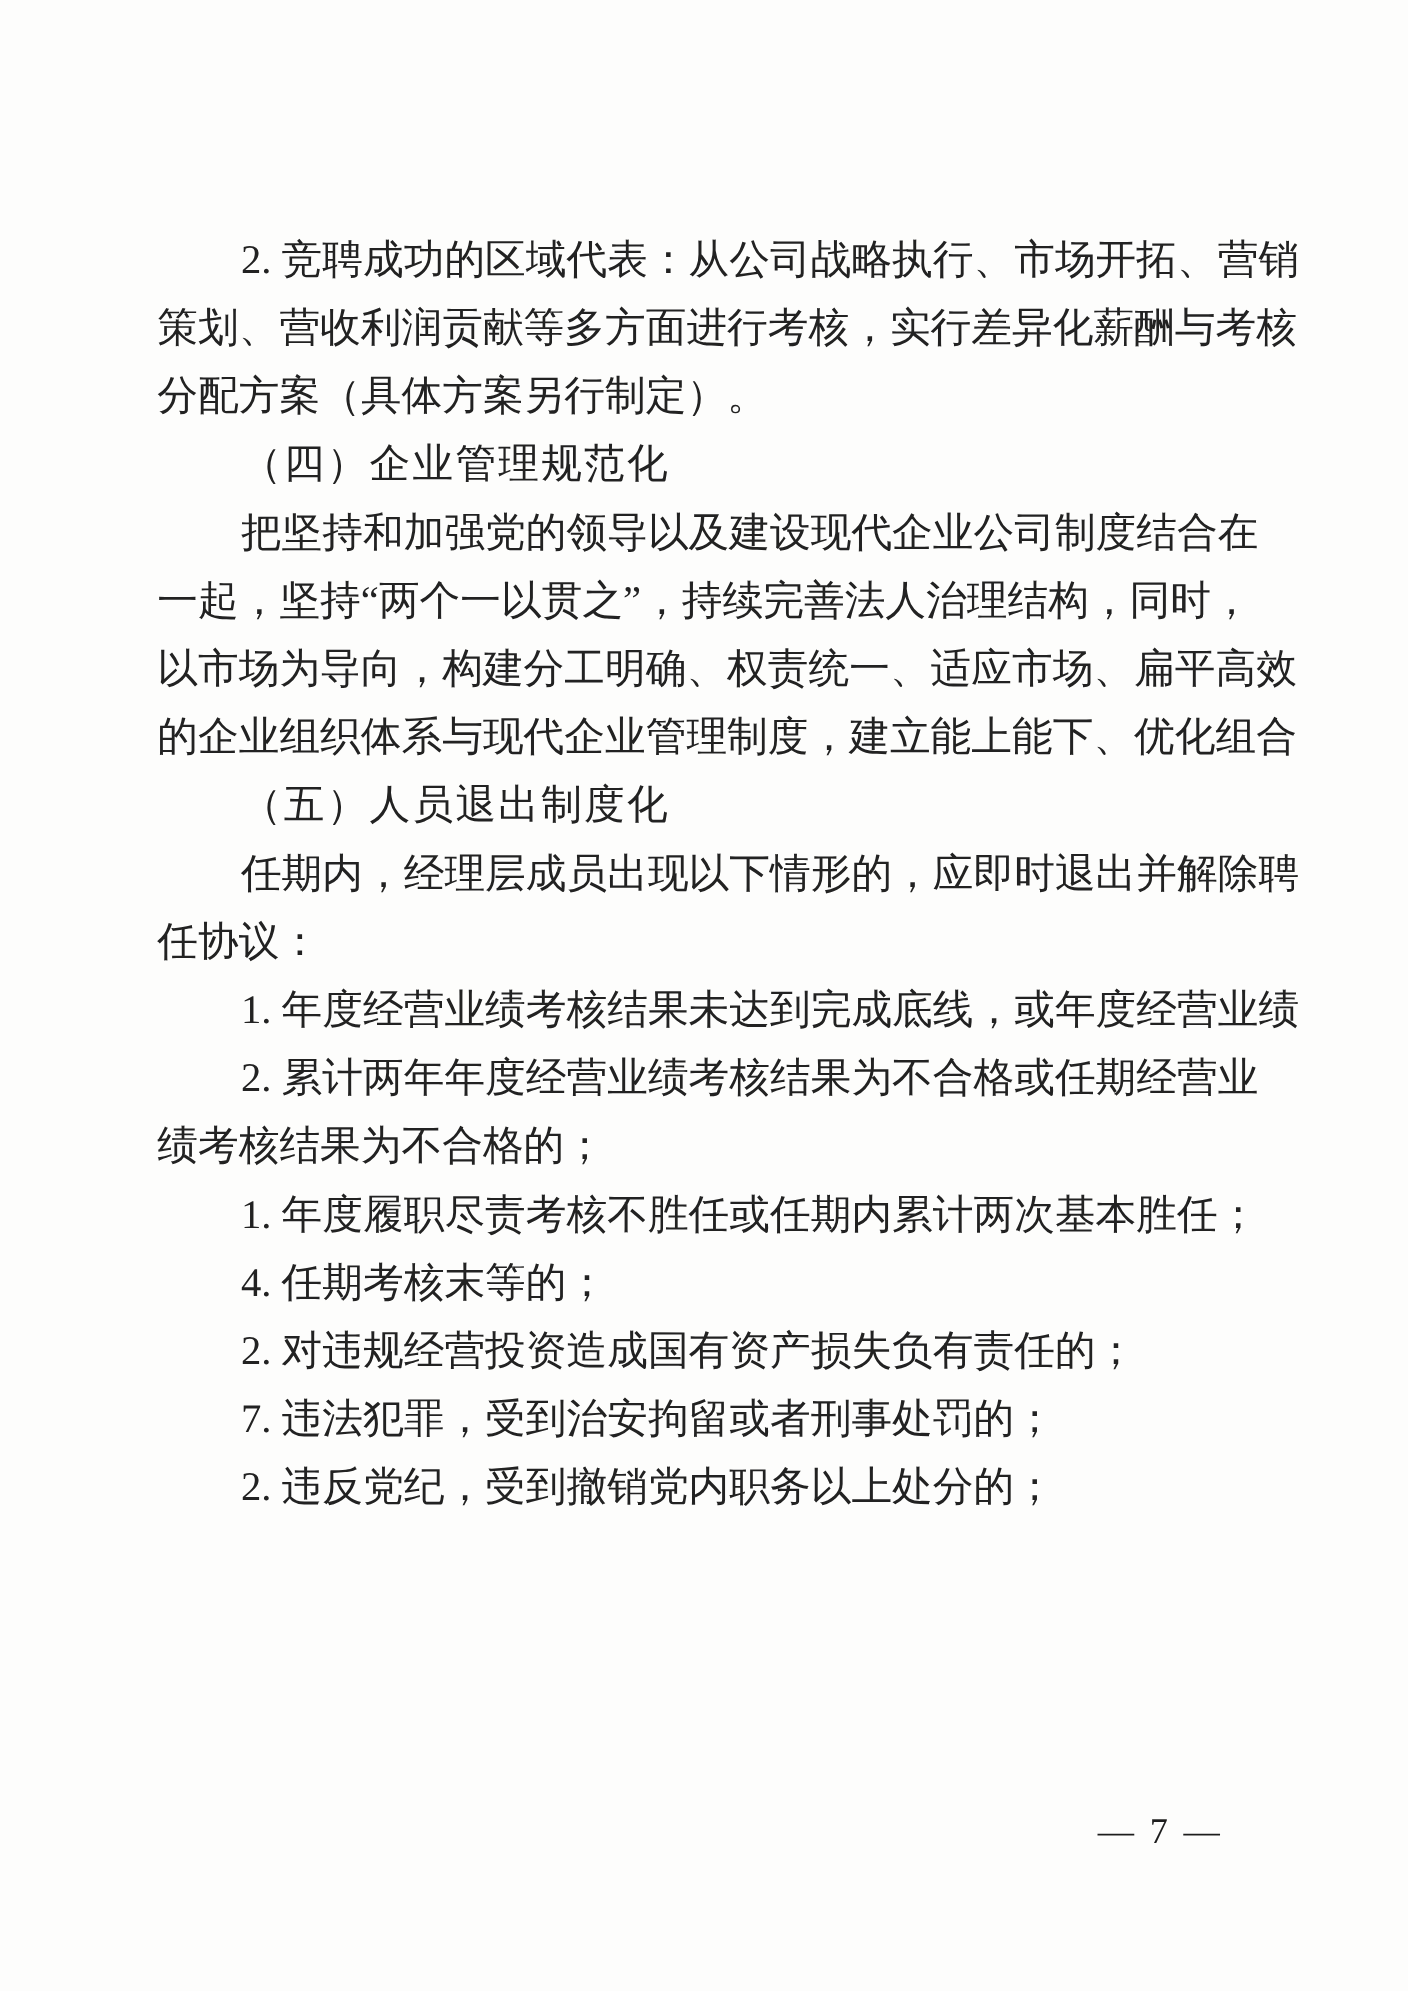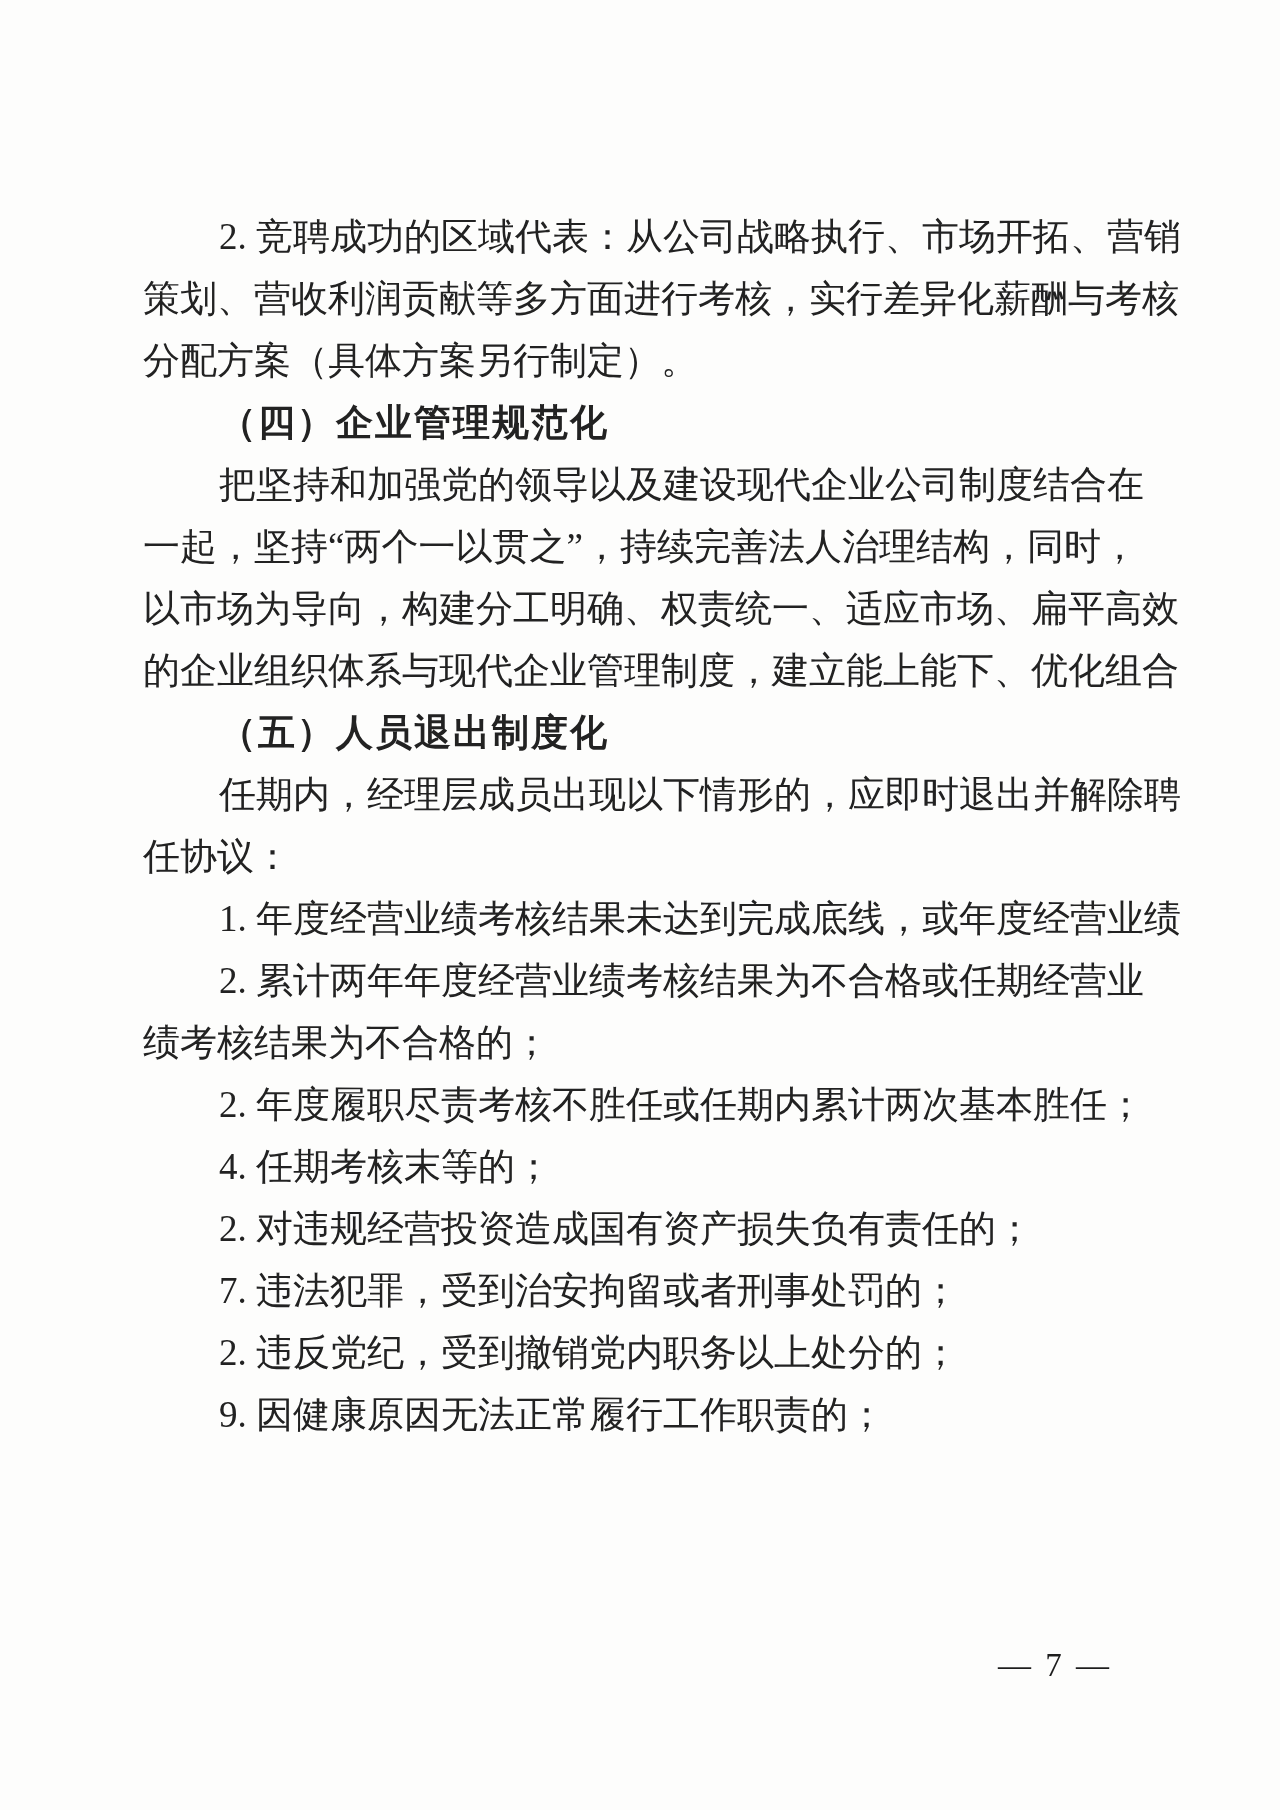--- a/index.html
+++ b/index.html
@@ -18,21 +18,21 @@
     top: 206px;
     width: 994px;
   }
   .line {
     font-size: 37px;
     height: 62px;
     line-height: 62px;
     white-space: nowrap;
   }
   .line.heading {
-    font-weight: bold;
+    font-weight: normal;
     letter-spacing: 2px;
   }
   .line.first.plain { padding-left: 76px; }
   
   .line.fill {
     display: flex;
     justify-content: space-between;
     align-items: baseline;
   }
   .line.fill.first { padding-left: 76px; }
@@ -317,21 +317,20 @@
         <span>合</span>
         <span>格</span>
         <span>或</span>
         <span>任</span>
         <span>期</span>
         <span>经</span>
         <span>营</span>
         <span>业</span>
       </div>
       <div class="line body plain">绩考核结果为不合格的；</div>
-      <div class="line body first plain">2. 年度履职尽责考核不胜任或任期内累计两次基本胜任；</div>
+      <div class="line body first plain">1. 年度履职尽责考核不胜任或任期内累计两次基本胜任；</div>
       <div class="line body first plain">4. 任期考核末等的；</div>
       <div class="line body first plain">2. 对违规经营投资造成国有资产损失负有责任的；</div>
       <div class="line body first plain">7. 违法犯罪，受到治安拘留或者刑事处罚的；</div>
       <div class="line body first plain">2. 违反党纪，受到撤销党内职务以上处分的；</div>
-      <div class="line body first plain">9. 因健康原因无法正常履行工作职责的；</div>
     </div>
   <div class="footer-page-num">— 7 —</div>
 </div>
 
 </body></html>

